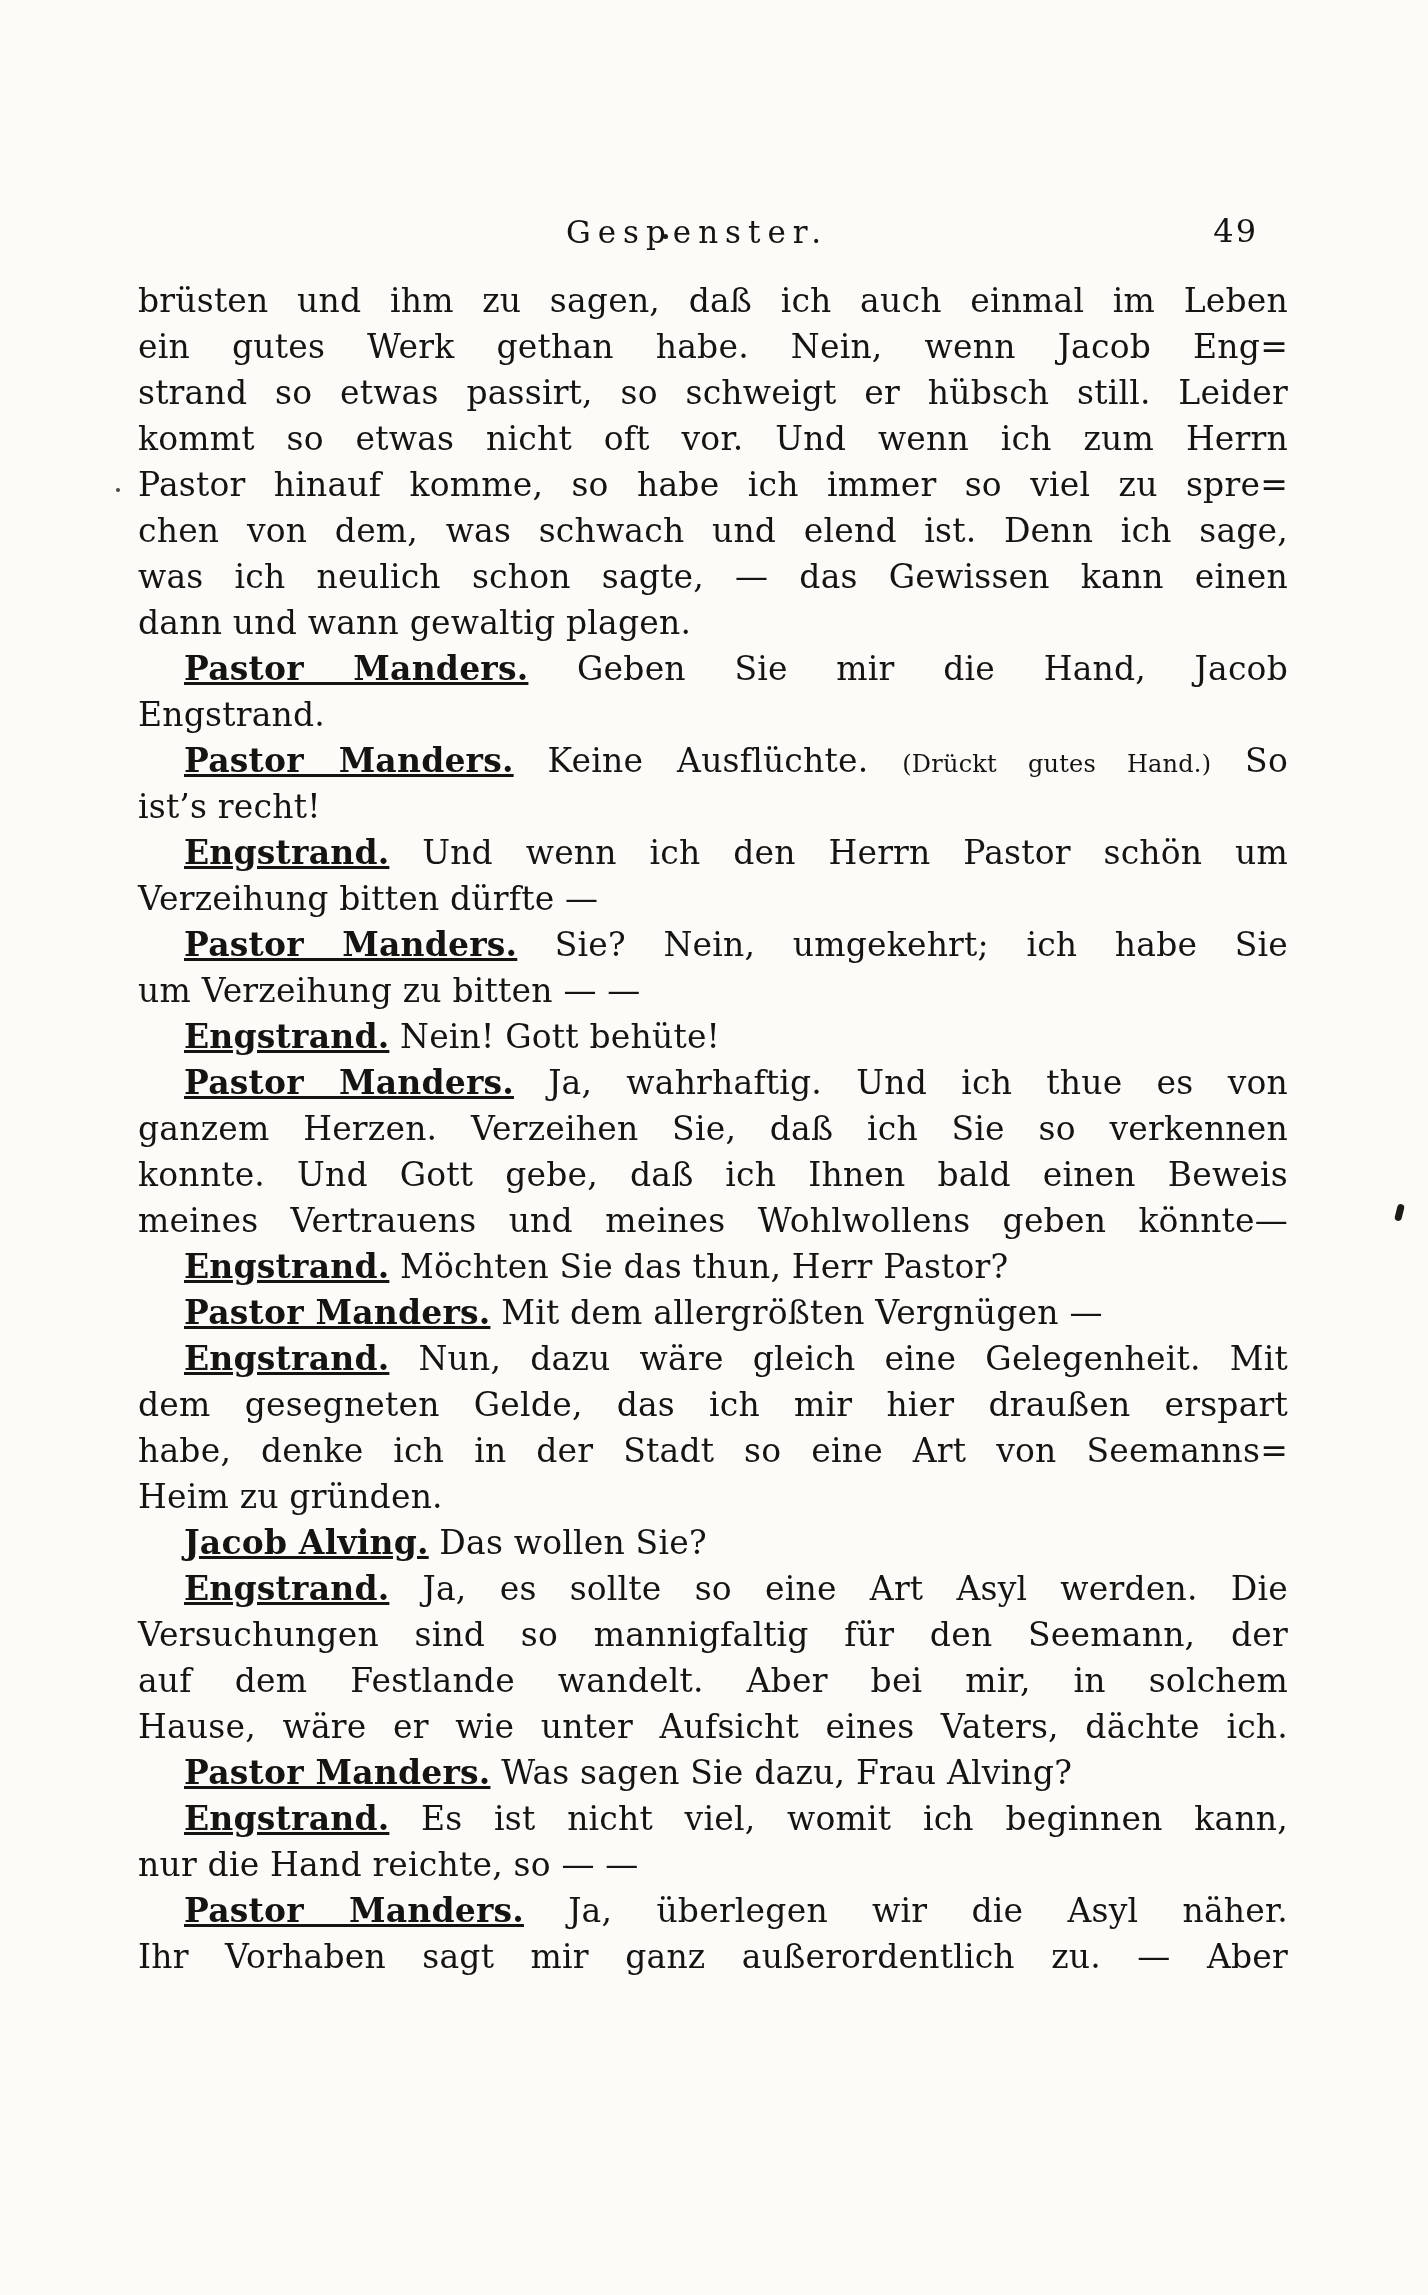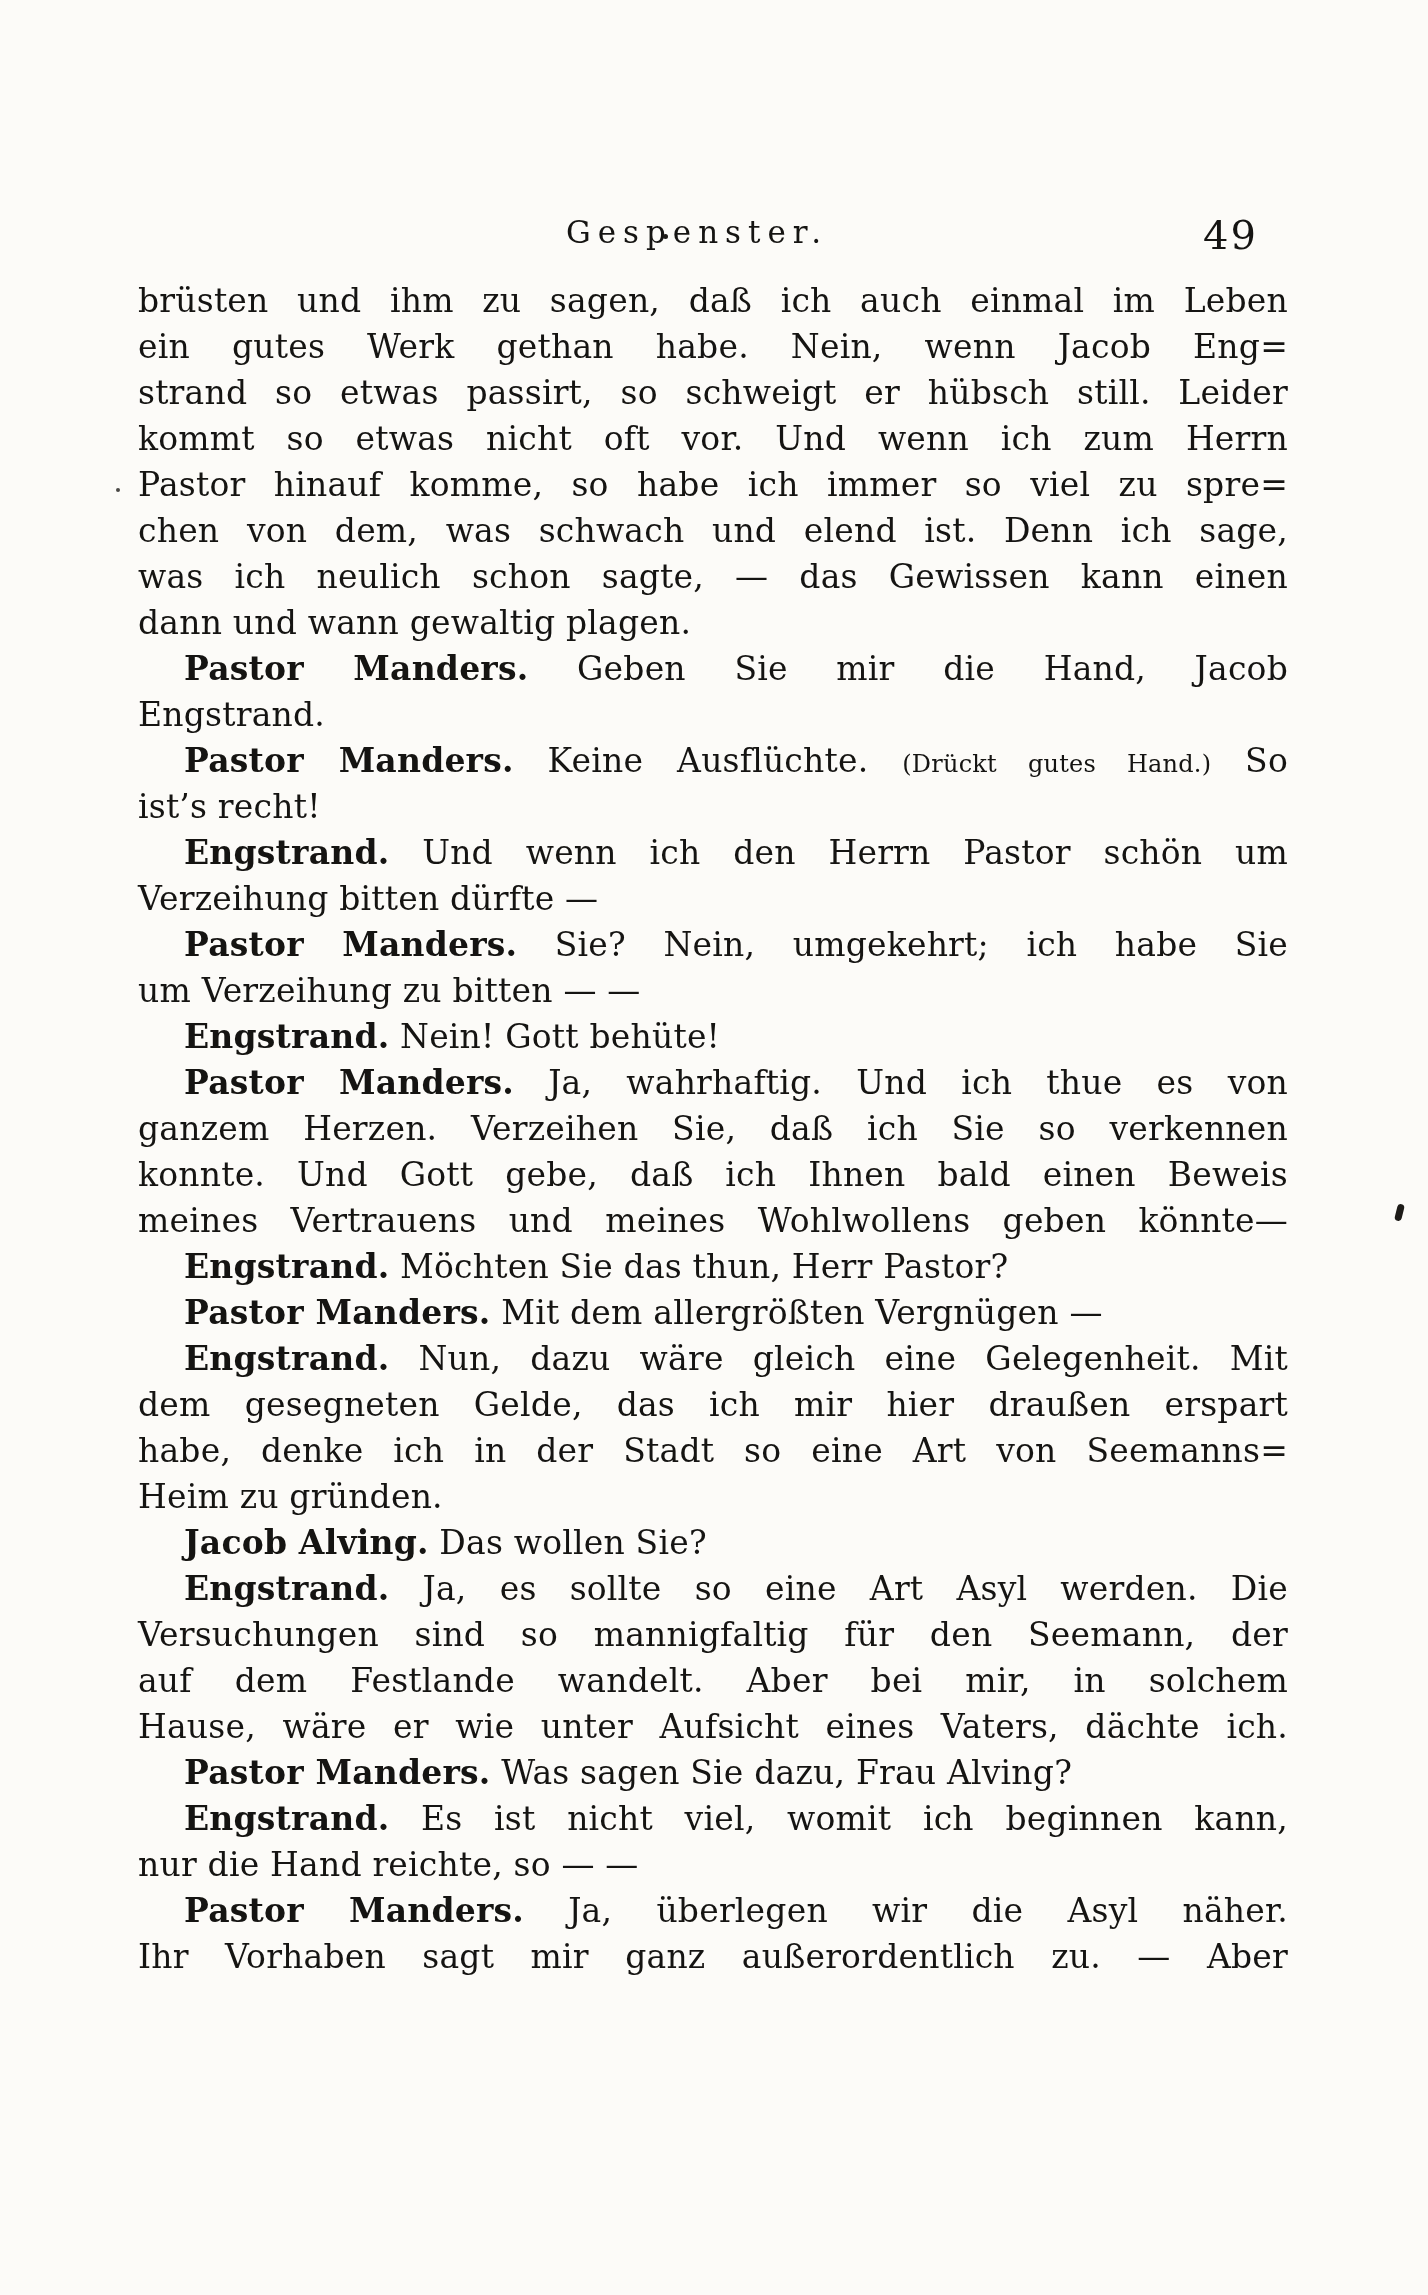--- a/index.html
+++ b/index.html
@@ -19,21 +19,21 @@
     width: 1150px;
     text-align: center;
     font-size: 31px;
     letter-spacing: 7px;
     white-space: nowrap;
   }
   .page-num {
     position: absolute;
     right: 14px;
     top: -2px;
-    font-size: 40px;
+    font-size: 32px;
     letter-spacing: 2px;
     text-align: center;
   }
   .text-block {
     position: absolute;
     left: 138px;
     top: 278px;
     width: 1150px;
   }
   .line {
@@ -43,21 +43,21 @@
     height: 46px;
     letter-spacing: 0.2px;
     white-space: nowrap;
   }
   .line.fill {
     white-space: normal;
     text-align: justify;
     text-align-last: justify;
   }
   .line.indent { text-indent: 46px; }
-  .speaker { font-weight: bold; }
+  .speaker { font-weight: bold; text-decoration: underline; }
   .stage { font-size: 24px; }
   .artifact {
     position: absolute;
     background: #1d1b18;
   }
   .artifact.a1 {
     left: 663px; top: 234px;
     width: 5px; height: 5px;
     border-radius: 50%;
   }

